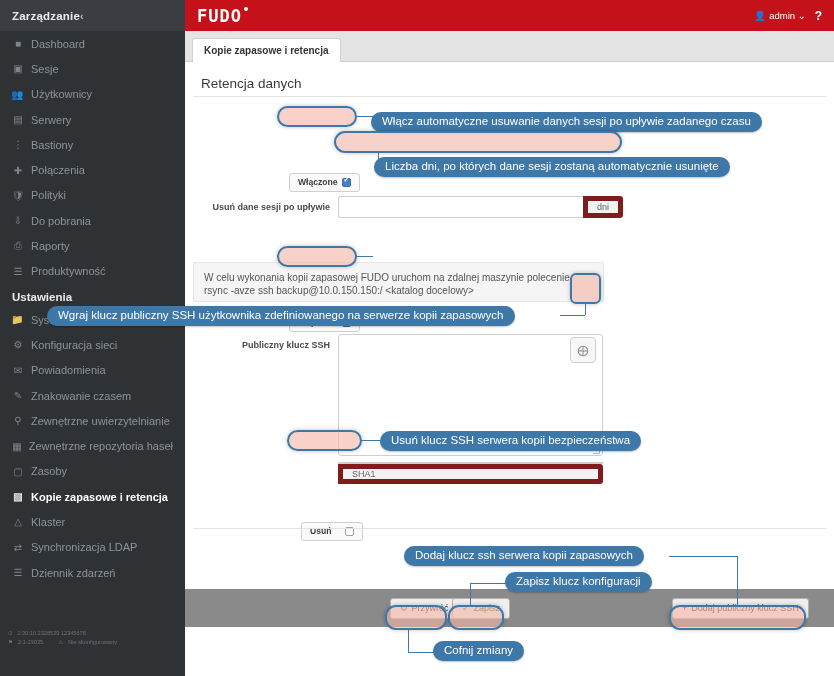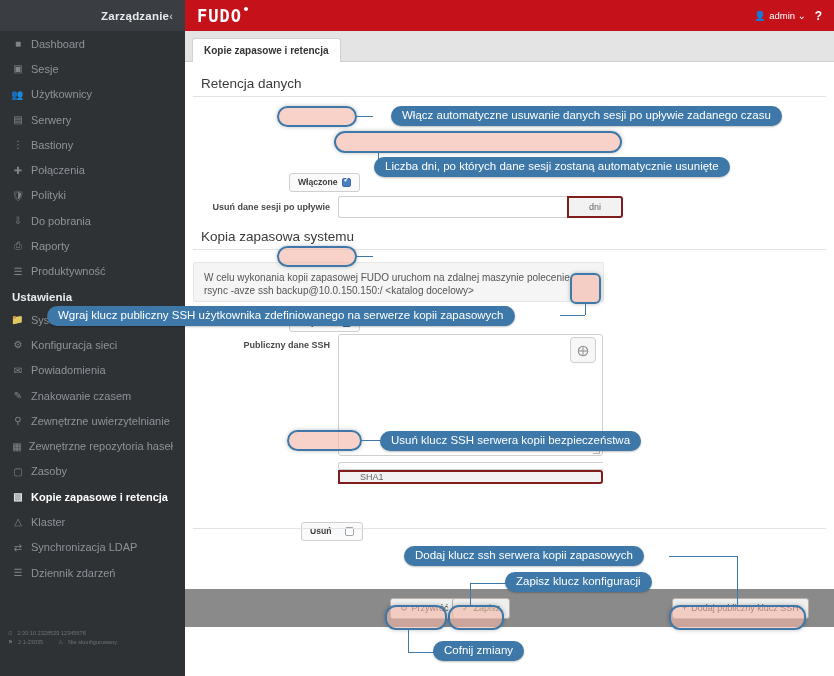--- a/index.html
+++ b/index.html
@@ -14,21 +14,21 @@
   #app { position:relative; width:834px; height:676px; background:#fff; }
 
   
   .sidebar {
     position:absolute; left:0; top:0; width:185px; height:676px;
     background:#2f3235; color:#9aa0a4;
   }
   .sb-head {
     height:31px; background:#3a3e42; display:flex; align-items:center;
     padding:0 12px; color:#e8eaec; font-size:11.5px; font-weight:bold;
-    letter-spacing:.2px; justify-content:flex-end;
+    letter-spacing:.2px; justify-content:flex-start;
   }
   .sb-head .chev { font-size:11px; color:#b6bbbf; }
   .sb-item {
     display:flex; align-items:center; height:25.3px; padding:0 12px;
     font-size:11px; color:#8d9398; gap:7px; white-space:nowrap;
   }
   .sb-item .ic { width:12px; display:inline-flex; justify-content:center; font-size:10px; opacity:.85; }
   .sb-item.active { color:#ffffff; font-weight:bold; }
   .sb-group {
     padding:7px 12px 4px; font-size:11.5px; font-weight:bold; color:#e8eaec;
@@ -75,23 +75,23 @@
   }
   .row { display:flex; align-items:center; }
 
   .field-label {
     font-size:9px; font-weight:bold; color:#4a4a4a; text-align:right;
   }
   .inputgrp { display:flex; height:22px; }
   .inputgrp .inp { flex:1; border:1px solid #cfcfcf; border-right:none;
     border-radius:3px 0 0 3px; background:#fff; }
   .inputgrp .suffix {
-    border:2px solid #7f1d1d; background:#f2f2f2; border-radius:0 3px 3px 0;
+    border:5px solid #7f1d1d; background:#f2f2f2; border-radius:0 3px 3px 0;
     font-size:9px; color:#666; display:flex; align-items:center;
-    padding:0 20px;
+    padding:0 9px;
   }
 
   .infobox {
     background:#f5f5f5; border:1px solid #e6e6e6; border-radius:2px;
     font-size:10px; color:#555; line-height:13px; padding:8px 10px;
   }
 
   .togglebtn {
     display:inline-flex; align-items:center; gap:4px; height:19px;
     border:1px solid #cfcfcf; border-radius:3px; background:#fafafa;
@@ -299,32 +299,31 @@
     </div>
 
     <div style="position:absolute; left:20px; top:134px; width:440px;" class="row">
       <div class="field-label" style="width:125px">Usuń dane sesji po upływie</div>
       <div class="inputgrp" style="width:285px; margin-left:8px;">
         <div class="inp"></div>
         <div class="suffix">dni</div>
       </div>
     </div>
 
-    <div class="sect-title" style="position:absolute; left:0px; top:167px; width:633px;">Kopia zapasowa systemu</div>
 
     <div class="infobox" style="position:absolute; left:8px; top:200px; width:411px; height:40px;">W celu wykonania kopii zapasowej FUDO uruchom na zdalnej maszynie polecenie rsync -avze ssh backup@10.0.150.150:/ &lt;katalog docelowy&gt;</div>
 
     <div style="position:absolute; left:104px; top:249px;">
       <div class="togglebtn">
         <span>Włączone</span>
         <span class="cb checked"></span>
       </div>
     </div>
 
-    <div class="field-label" style="position:absolute; left:20px; top:278px; width:125px;">Publiczny dane SSH</div>
+    <div class="field-label" style="position:absolute; left:20px; top:278px; width:125px;">Publiczny klucz SSH</div>
 
     <div class="ta" style="position:absolute; left:153px; top:272px; width:265px; height:122px;">
       <span class="grip"></span>
     </div>
 
     <div class="uploadbtn" style="position:absolute; left:385px; top:275px;">
       <span>⨁</span>
     </div>
 
     <div class="inputgrp" style="position:absolute; left:153px; top:400px; width:265px;flex-direction:column;">
@@ -354,21 +353,21 @@
     <div class="btn" style="position:absolute; left:487px;">
       <span class="gi">+</span>
       <span>Dodaj publiczny klucz SSH</span>
     </div>
   </div>
 
   <div class="page-bottom"></div>
 
   <div class="hl" style="left:277px; top:106px; width:80px; height:21px;"></div>
   <div class="lead" style="left:357px; top:116px; width:16px; border-top-width:1.6px;"></div>
-  <div class="ann" style="left:371px; top:106px;margin-left:20px;">Włącz automatyczne usuwanie danych sesji po upływie zadanego czasu</div>
+  <div class="ann" style="left:371px; top:112px;">Włącz automatyczne usuwanie danych sesji po upływie zadanego czasu</div>
 
   <div class="hl" style="left:334px; top:131px; width:288px; height:22px;"></div>
   <div class="lead" style="left:378px; top:153px; height:14px; border-left-width:1.6px;"></div>
   <div class="lead" style="left:378px; top:167px; width:8px; border-top-width:1.6px;"></div>
   <div class="ann" style="left:374px; top:157px;">Liczba dni, po których dane sesji zostaną automatycznie usunięte</div>
 
   <div class="hl" style="left:277px; top:246px; width:80px; height:21px;"></div>
   <div class="lead" style="left:357px; top:256px; width:16px; border-top-width:1.6px;"></div>
 
   <div class="hl hl-sq" style="left:570px; top:273px; width:31px; height:31px;"></div>

